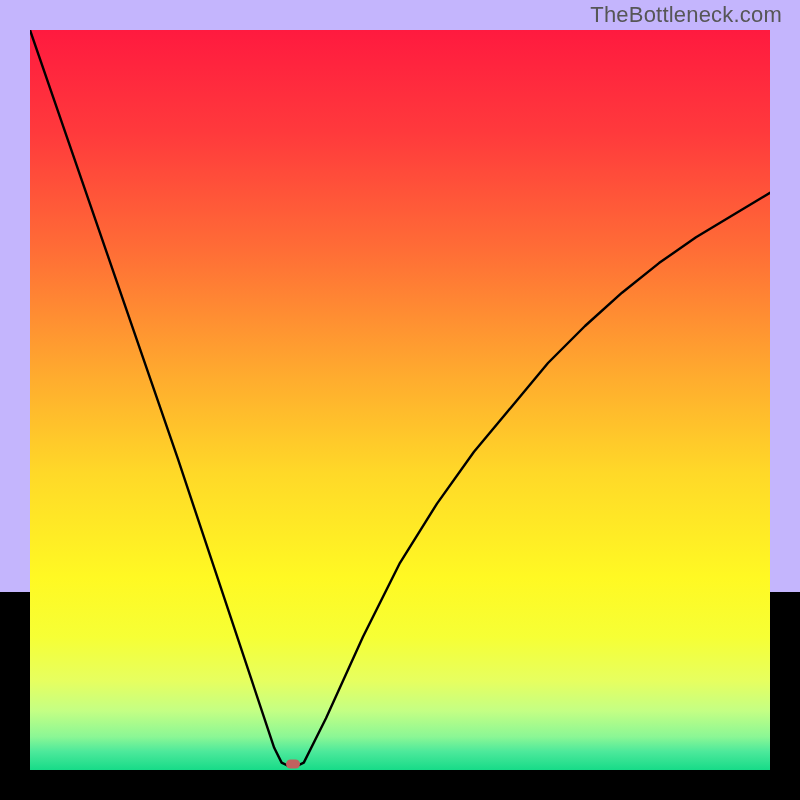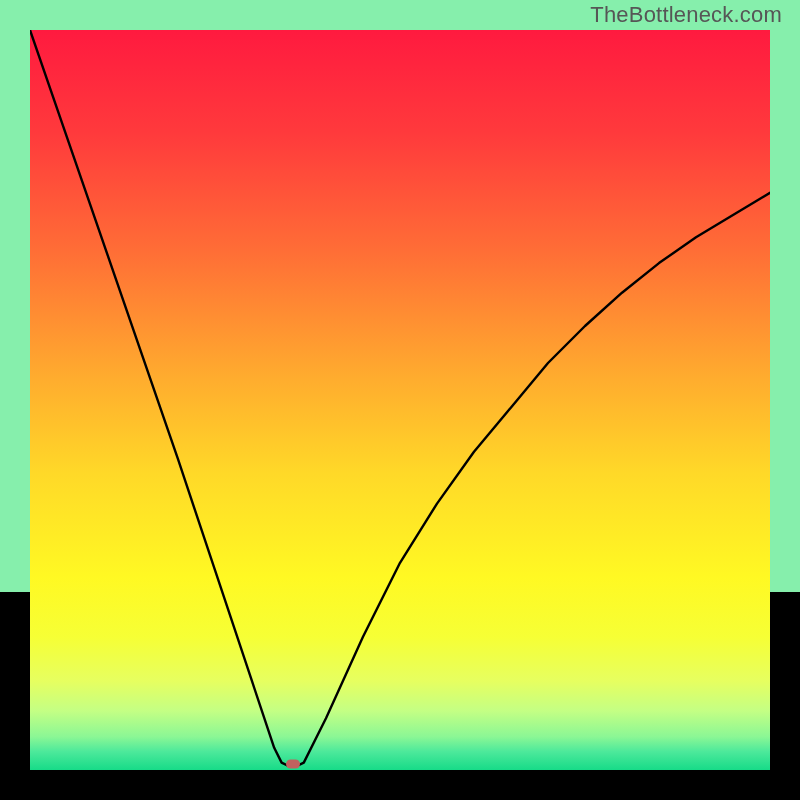--- a/index.html
+++ b/index.html
@@ -1,20 +1,20 @@
 <!DOCTYPE html>
 <html><head>
 <meta charset="utf-8">
 <style>
   * { margin: 0; padding: 0; box-sizing: border-box; }
   html, body { width: 800px; height: 800px; overflow: hidden; background: #000; }
   .frame {
     width: 800px;
     height: 592px;
-    background: #86efac;
+    background: #c4b5fd;
     position: relative;
   }
   .watermark {
     position: absolute;
     top: 2px;
     right: 18px;
     font-family: Arial, Helvetica, sans-serif;
     font-size: 22px;
     font-weight: 400;
     color: #565656;

